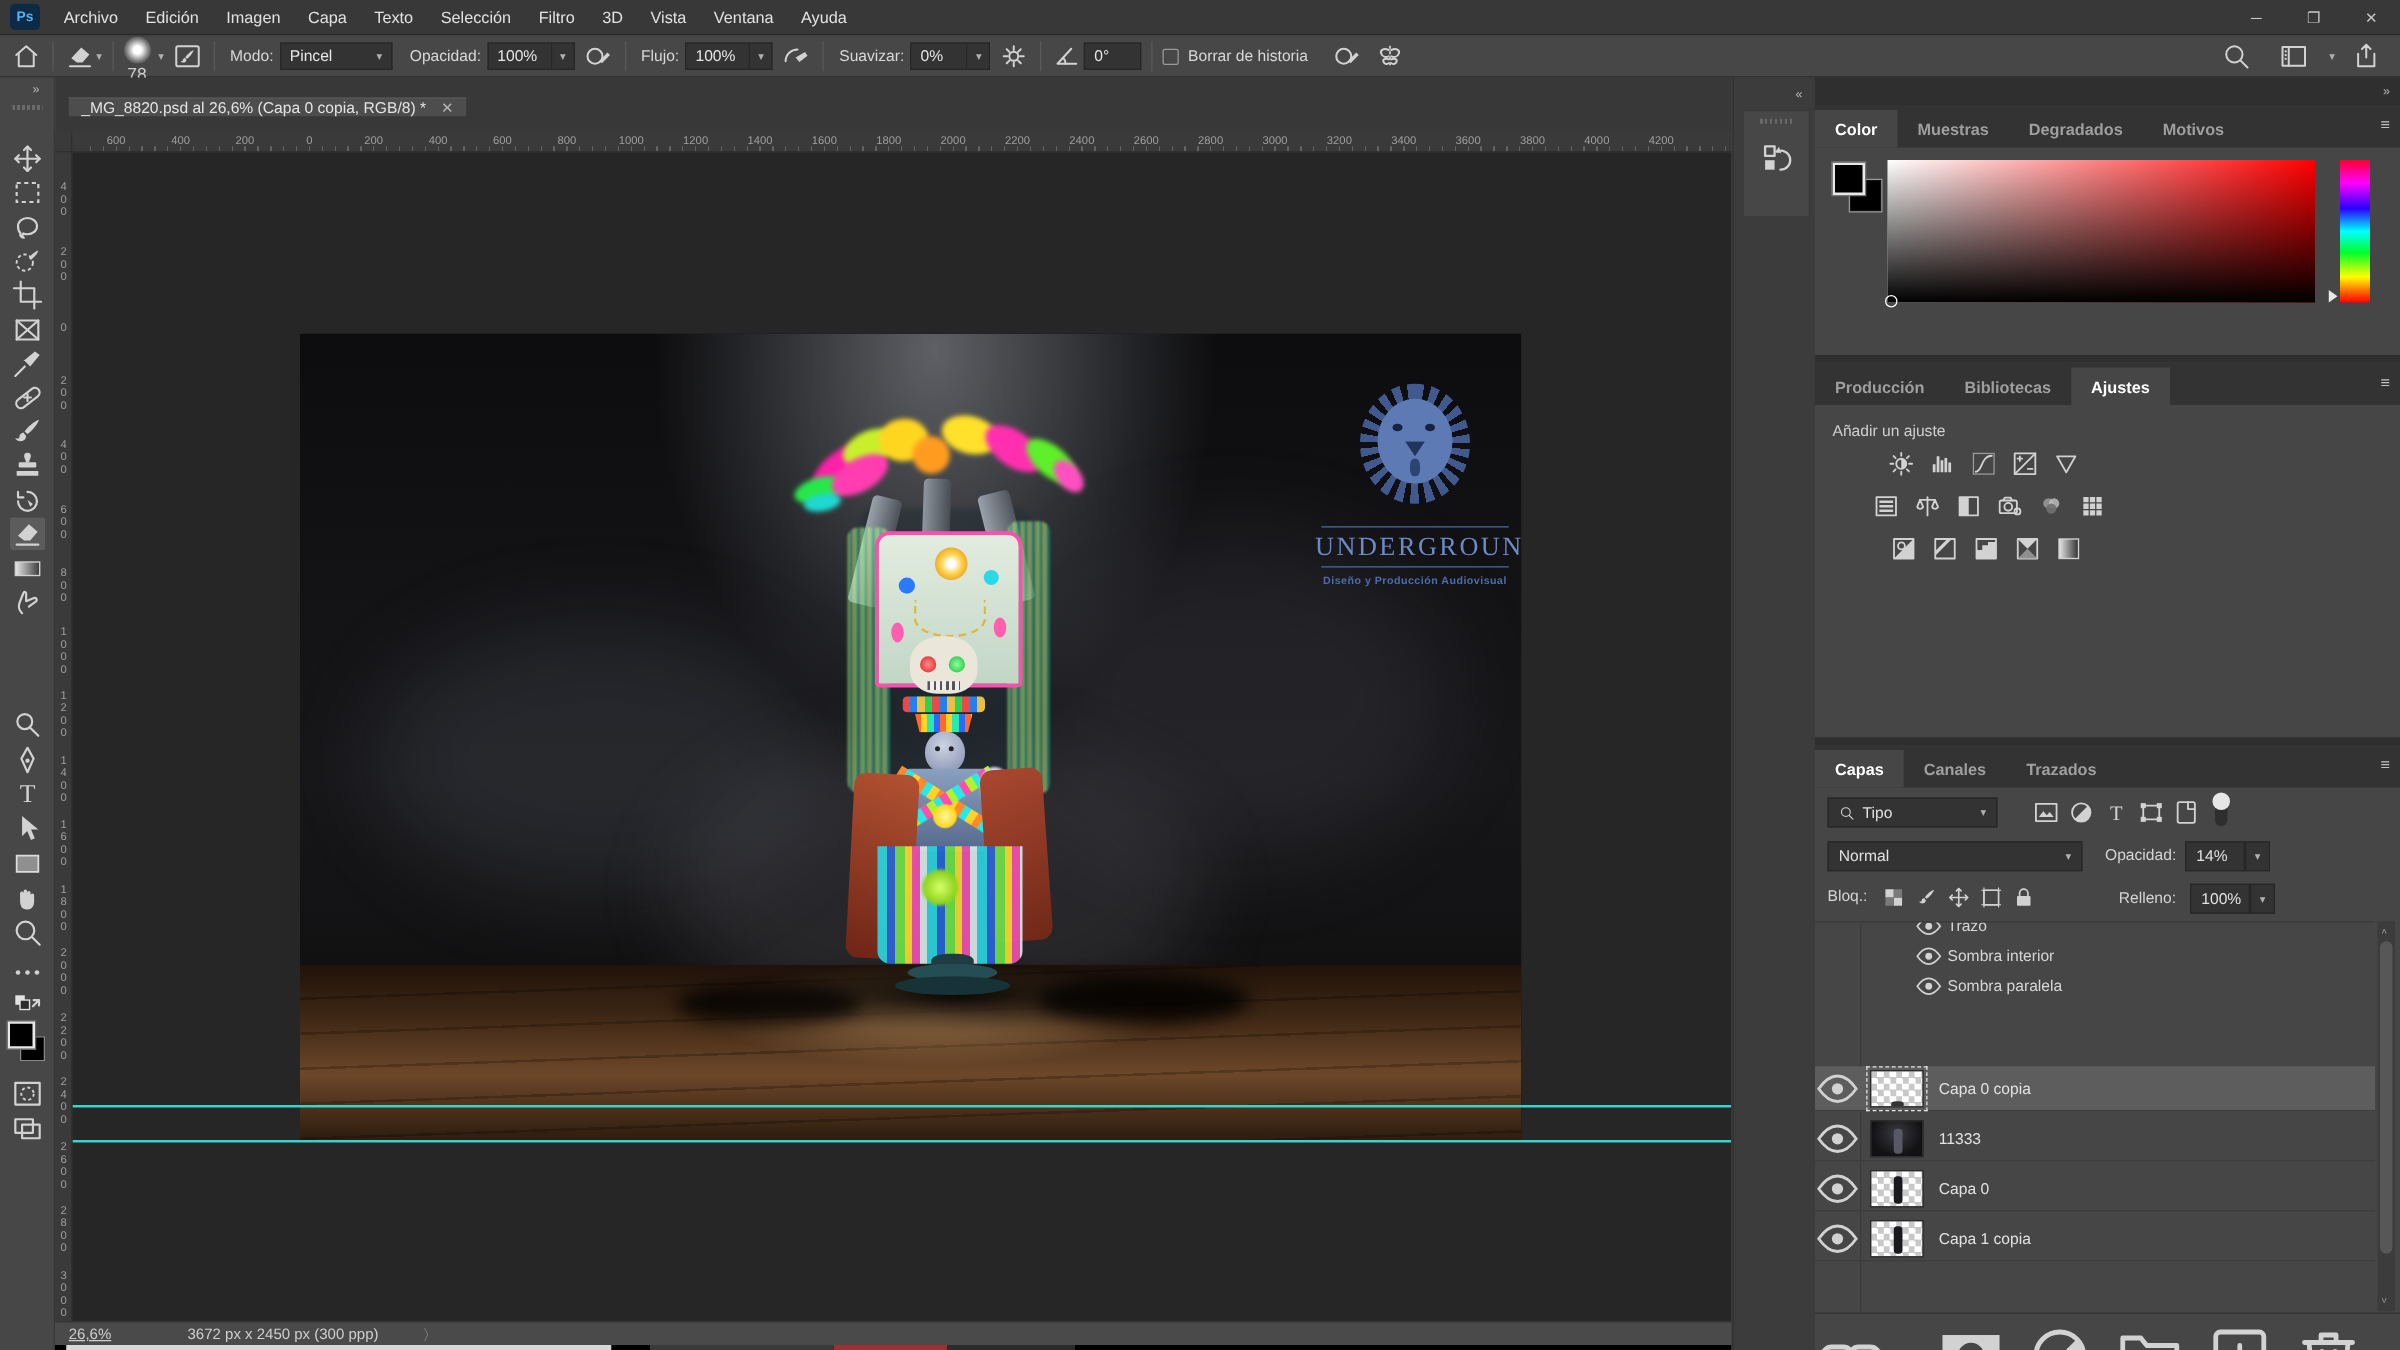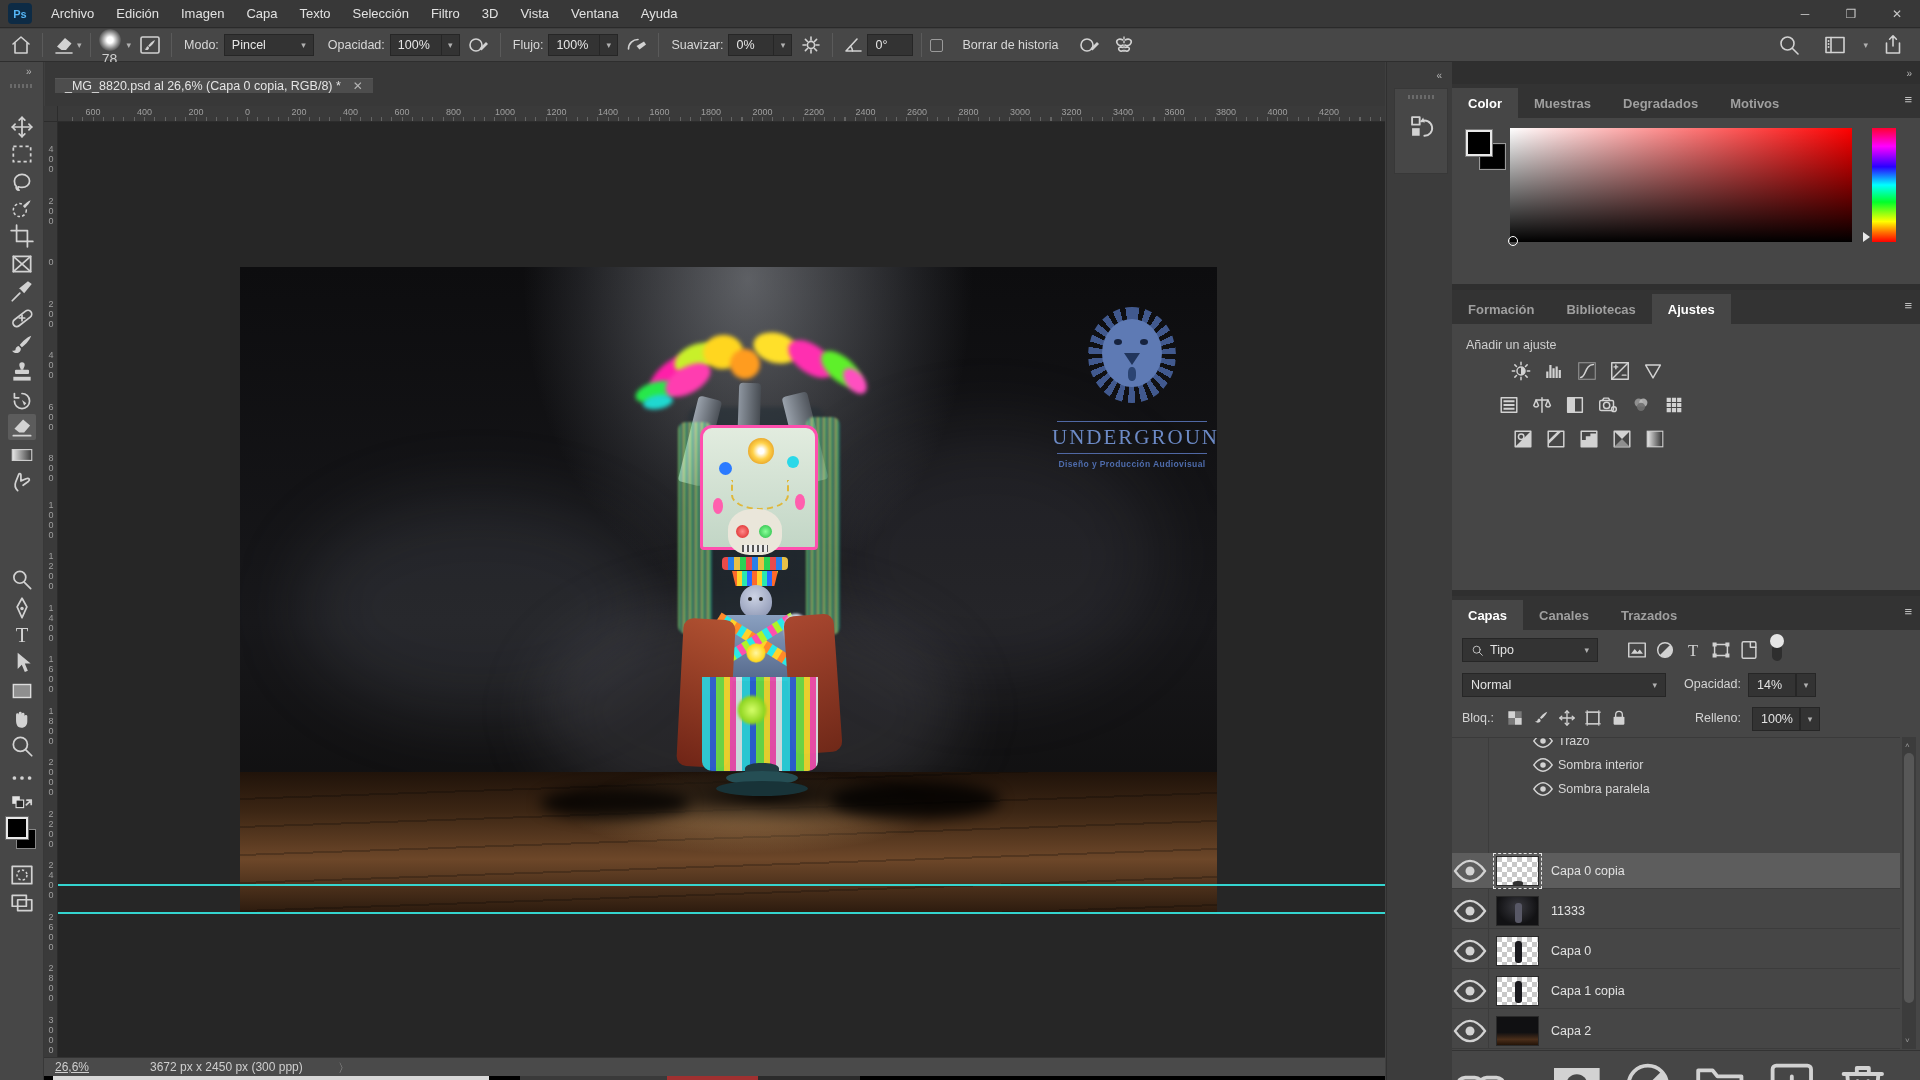--- a/index.html
+++ b/index.html
@@ -183,21 +183,21 @@
     <span class="opt-sep"></span>
     <span class="opt-icon" id="ic-angle">
         <svg viewBox="0 0 24 24" style="width:100%;height:100%">
           <path d="M4 18L15 6M4 18h15" stroke="#d2d2d2" stroke-width="1.6" fill="none" stroke-linecap="round" stroke-linejoin="round"></path>
           <path d="M10.5 18a7 7 0 00-2-4.8" stroke="#d2d2d2" stroke-width="1.6" fill="none" stroke-linecap="round" stroke-linejoin="round"></path>
         </svg>
       </span>
     <span class="opt-field" style="width:46px;">0°</span>
     <span class="opt-sep"></span>
     <span class="checkbox"></span>
-    <span class="opt-label" style="margin-left:19px;">Borrar de historia</span>
+    <span class="opt-label" style="margin-left:7px;">Borrar de historia</span>
     <span class="opt-icon" style="margin-left:14px;" id="ic-pressure2">
         <svg viewBox="0 0 24 24" style="width:100%;height:100%">
           <circle cx="9" cy="12" r="6" stroke="#d2d2d2" stroke-width="1.6" fill="none" stroke-linecap="round" stroke-linejoin="round"></circle>
           <path d="M12.5 15.5l6.5-6.5 2 2-6.5 6.5z" fill="#d2d2d2"></path>
         </svg>
       </span>
     <span class="opt-icon" style="margin-left:8px;" id="ic-symmetry">
         <svg viewBox="0 0 24 24" style="width:100%;height:100%">
           <path d="M12 3.5v17" stroke="#d2d2d2" stroke-width="1.4" stroke-dasharray="2.4 2"></path>
           <path d="M11 7C7 5 3.8 7 5 10s4.2 3 6 2M13 7c4-2 7.2 0 6 3s-4.2 3-6 2M11 14.5c-3-1-5 0-4.2 2s3.2 2 4.2 1M13 14.5c3-1 5 0 4.2 2s-3.2 2-4.2 1" stroke="#d2d2d2" stroke-width="1.6" fill="none" stroke-linecap="round" stroke-linejoin="round"></path>
@@ -669,21 +669,21 @@
         <div class="abs" style="left:-2px;bottom:-4px;width:10px;height:10px;border:1.5px solid #fff;border-radius:50%;"></div>
       </div>
       <div class="abs" style="left:420px;top:44px;width:24px;height:114px;background:linear-gradient(to bottom,#ff0030 0%,#ff00ff 16%,#2a00ff 34%,#00ffff 50%,#00ff2a 65%,#ffff00 82%,#ff6a00 92%,#ff0000 100%);">
         <div class="abs" style="left:-9px;top:104px;width:0;height:0;border-top:5px solid transparent;border-bottom:5px solid transparent;border-left:7px solid #e8e8e8;"></div>
       </div>
     </div>
     <div class="abs" style="left:0;top:222px;width:468px;height:6px;background:#2f2f2f;"></div>
 
     <div class="pgroup" style="top:228px;height:300px;">
       <div class="ptabs" id="adjTabs">
-          <div class="ptab">Formación</div>
+          <div class="ptab">Producción</div>
           <div class="ptab">Bibliotecas</div>
           <div class="ptab active">Ajustes</div>
         </div>
       <div class="pburger">≡</div>
       <div class="abs" style="left:14px;top:48px;font-size:12.5px;color:#cfcfcf;">Añadir un ajuste</div>
       <div id="adjRows" class="abs" style="left:0;top:70px;width:468px;">
           <div style="display: flex; gap: 7px; margin: 0px 0px 12px 56px;">
             <div class="adj-icon">
               <svg viewBox="0 0 24 24" style="width:100%;height:100%">
                 <circle cx="12" cy="12" r="4.4" stroke="#d2d2d2" stroke-width="1.6" fill="none" stroke-linecap="round" stroke-linejoin="round"></circle>
@@ -985,30 +985,20 @@
               <svg viewBox="0 0 24 24" style="width:100%;height:100%">
                 <path d="M2 12c3.2-4.6 6.6-6.8 10-6.8S18.8 7.4 22 12c-3.2 4.6-6.6 6.8-10 6.8S5.2 16.6 2 12z" stroke="#d2d2d2" stroke-width="1.5" fill="none"></path>
                 <circle cx="12" cy="12" r="3" fill="#d2d2d2"></circle>
               </svg>
             </span>
             <div class="lthumb checker">
               <div style="position:absolute;left:18px;top:4px;width:7px;height:22px;background:#1a1a1e;border-radius:3px;"></div>
             </div>
             <span style="margin-left:12px;">Capa 1 copia</span>
           </div>
-          <div class="layer-row" style="top: 275px; height: 36px;">
-            <span class="eye-cell">
-              <svg viewBox="0 0 24 24" style="width:100%;height:100%">
-                <path d="M2 12c3.2-4.6 6.6-6.8 10-6.8S18.8 7.4 22 12c-3.2 4.6-6.6 6.8-10 6.8S5.2 16.6 2 12z" stroke="#d2d2d2" stroke-width="1.5" fill="none"></path>
-                <circle cx="12" cy="12" r="3" fill="#d2d2d2"></circle>
-              </svg>
-            </span>
-            <div class="lthumb" style="background:linear-gradient(180deg,#101012 55%,#4a2e1a 80%,#241408);"></div>
-            <span style="margin-left:12px;">Capa 2</span>
-          </div>
         </div>
 
       <div class="abs" style="left:450px;top:141px;width:14px;height:312px;background:#3c3c3c;">
         <div class="abs" style="left:3px;top:4px;color:#9a9a9a;font-size:8px;">˄</div>
         <div class="abs" style="left:2px;top:16px;width:10px;height:250px;background:#575757;border-radius:5px;"></div>
         <div class="abs" style="left:3px;bottom:4px;color:#9a9a9a;font-size:8px;">˅</div>
       </div>
 
       <div class="abs" style="left:0;top:454px;width:468px;height:30px;background:#464646;border-top:1px solid #333;">
         <div class="bottombar-icons" style="right:28px;top:5px;">

